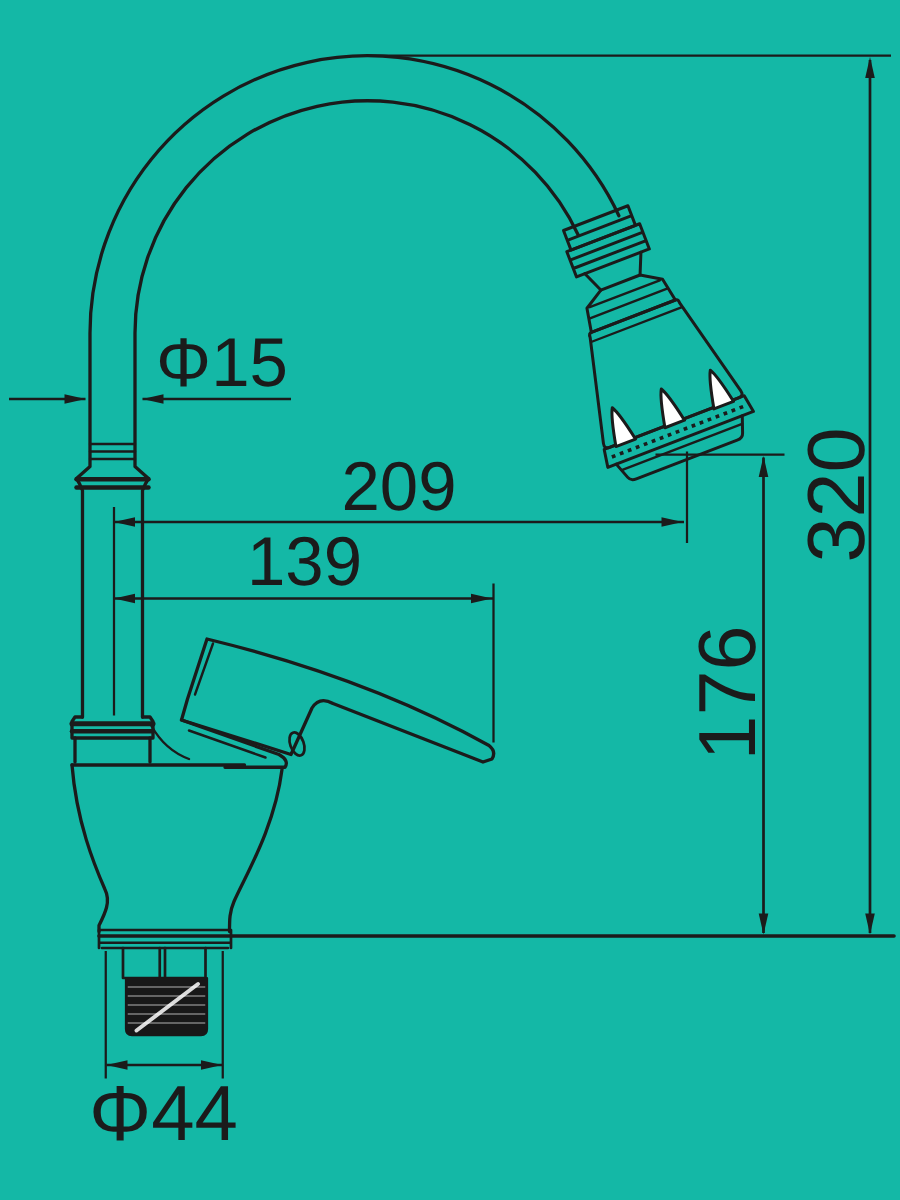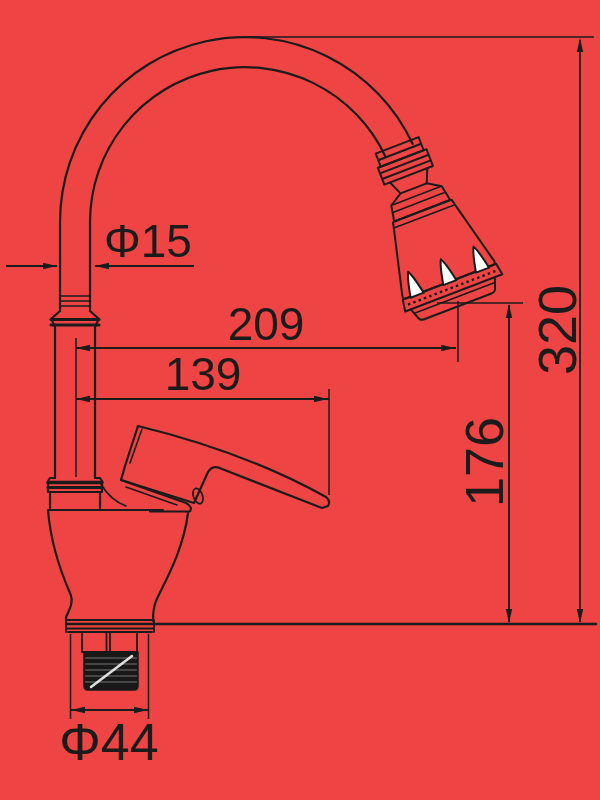--- a/index.html
+++ b/index.html
@@ -1,16 +1,16 @@
 <!DOCTYPE html>
 <html><head>
 <meta charset="utf-8">
 <style>
   html,body{margin:0;padding:0;background:#ffffff;}
-  .stage{position:relative;width:600px;height:800px;background:#ef4444;overflow:hidden;}
+  .stage{position:relative;width:600px;height:800px;background:#14b8a6;overflow:hidden;}
   svg{display:block;}
   .dim-text{
     font-family:"Liberation Sans", sans-serif;
     fill:#1b1b1b;
     stroke:none;
   }
   .fs-h{font-size:46px;}
   .fs-v{font-size:54px;}
   .fs-b{font-size:52px;}
 </style>

